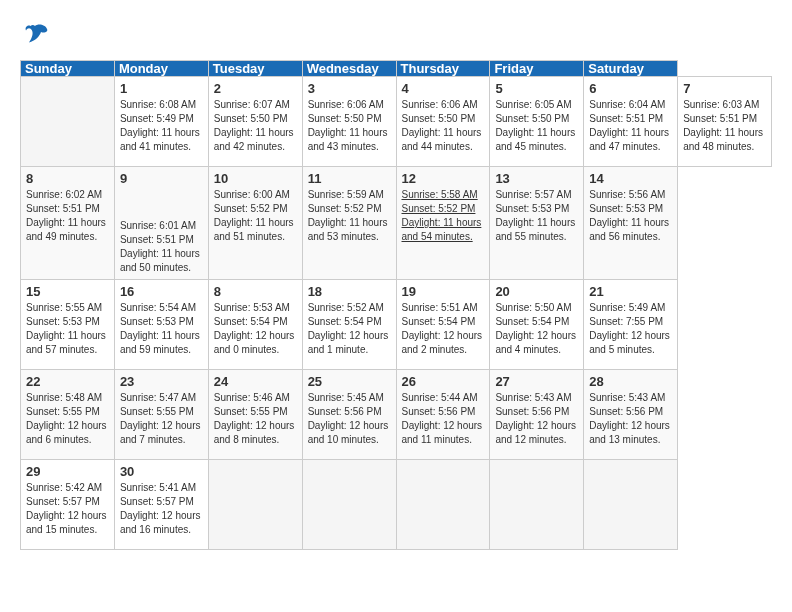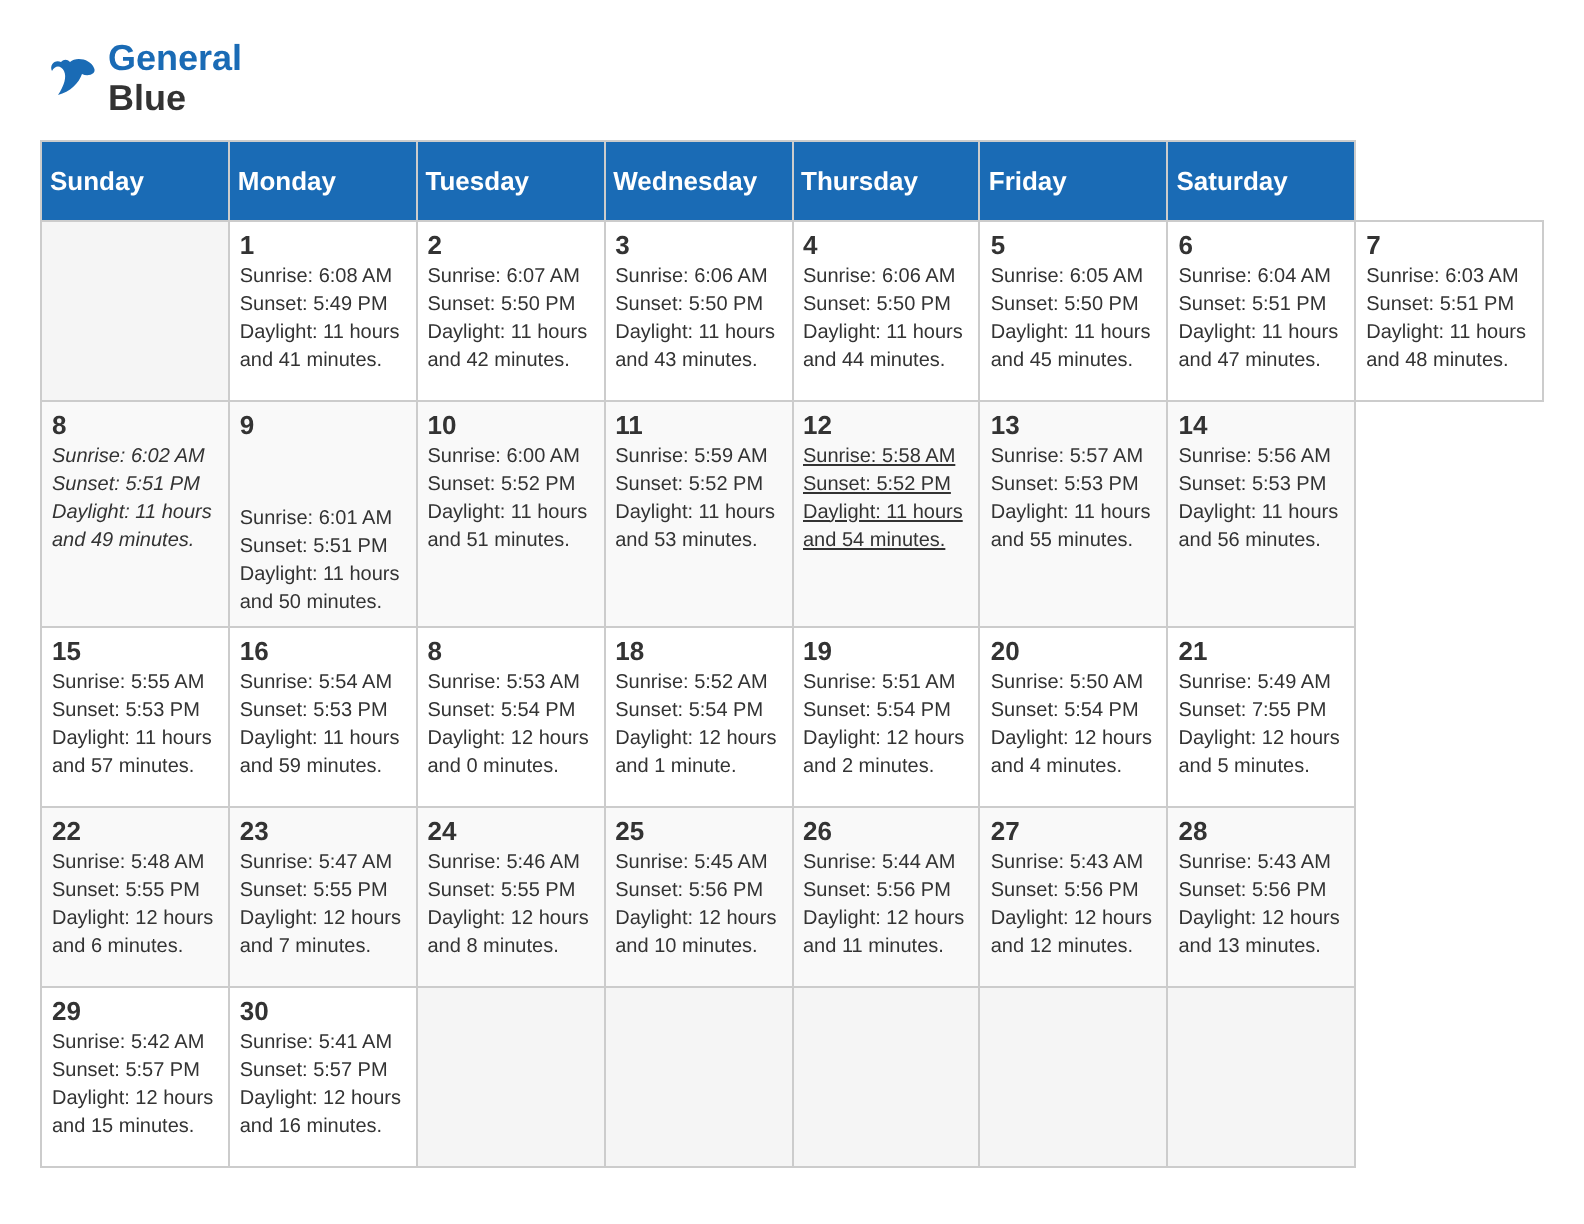--- a/index.html
+++ b/index.html
@@ -48,21 +48,21 @@
     }
     .calendar {
       width: 100%;
       border-collapse: collapse;
       table-layout: fixed;
     }
     .calendar th {
       background-color: #1a6bb5;
       color: #fff;
       font-size: 13px;
-      padding: 12px 4px;
+      padding: 0 4px;
       text-align: left;
       border: 1px solid #ccc;
     }
     .calendar td {
       vertical-align: top;
       border: 1px solid #ccc;
       padding: 4px 5px;
       font-size: 10px;
       color: #333;
       background: #fff;
@@ -86,25 +86,20 @@
     }
   </style>
 </head>
 <body>
 
 <div class="header">
   <div class="logo">
     <svg class="logo-bird" viewBox="0 0 40 40" xmlns="http://www.w3.org/2000/svg">
       <path d="M20 8 C24 4, 34 6, 36 12 C38 16, 32 18, 28 16 C26 22, 20 28, 12 30 C16 24, 18 18, 16 14 C14 10, 10 10, 8 14 C6 10, 10 6, 14 8 C16 6, 18 6, 20 8Z" fill="#1a6bb5"></path>
     </svg>
-    <div>
-      <div class="logo-text">
-        <span>General</span><br><span style="color:#333">Blue</span>
-      </div>
-    </div>
   </div>
   <div class="title-block">
     <div class="month-title"></div>
     <div class="subtitle"></div>
   </div>
 </div>
 
 <table class="calendar">
   <thead>
     <tr>
@@ -166,21 +161,21 @@
           <span class="day-num">7</span>
           <div class="day-info" style="white-space: pre-line;">Sunrise: 6:03 AM
 Sunset: 5:51 PM
 Daylight: 11 hours
 and 48 minutes.</div>
         </td>
       </tr>
       <tr>
         <td>
           <span class="day-num">8</span>
-          <div class="day-info" style="white-space: pre-line; font-style: italic;">Sunrise: 6:02 AM
+          <div class="day-info" style="white-space: pre-line;">Sunrise: 6:02 AM
 Sunset: 5:51 PM
 Daylight: 11 hours
 and 49 minutes.</div>
         </td>
         <td>
           <span class="day-num">9</span>
           <div class="day-info" style="white-space: pre-line; margin-top: 33px;">Sunrise: 6:01 AM
 Sunset: 5:51 PM
 Daylight: 11 hours
 and 50 minutes.</div>

